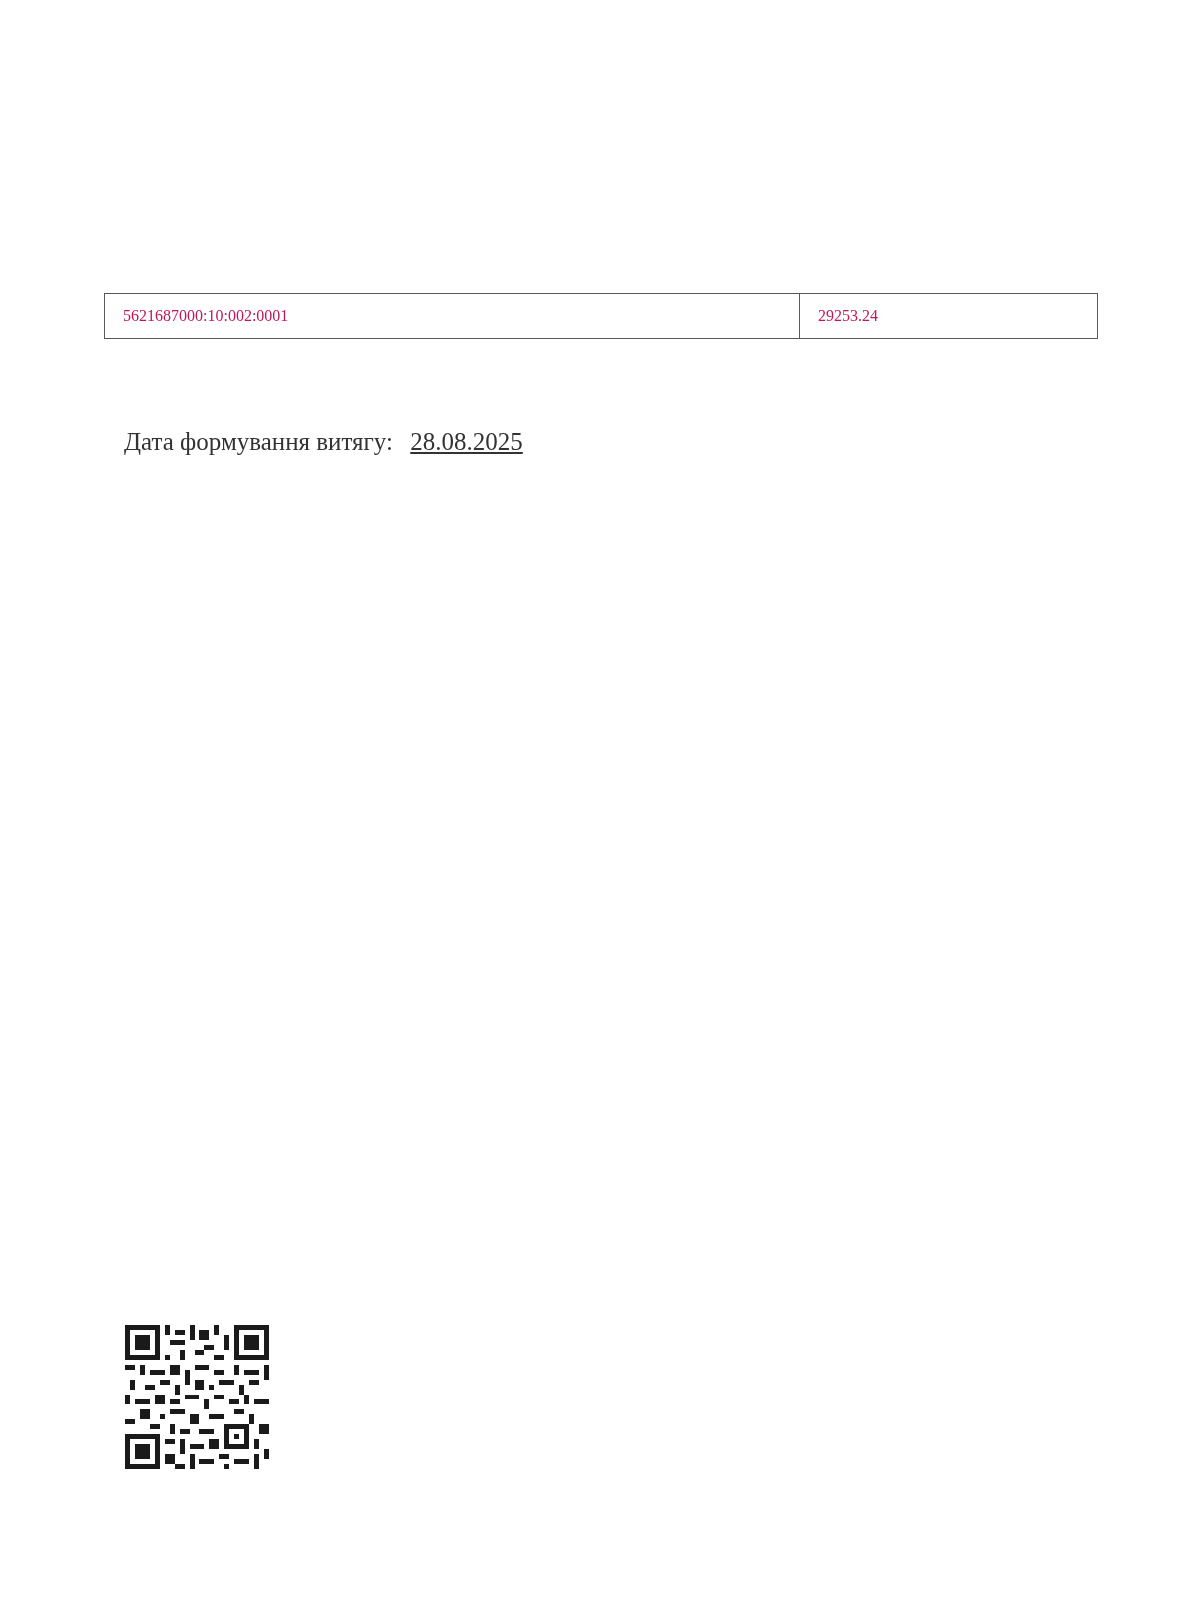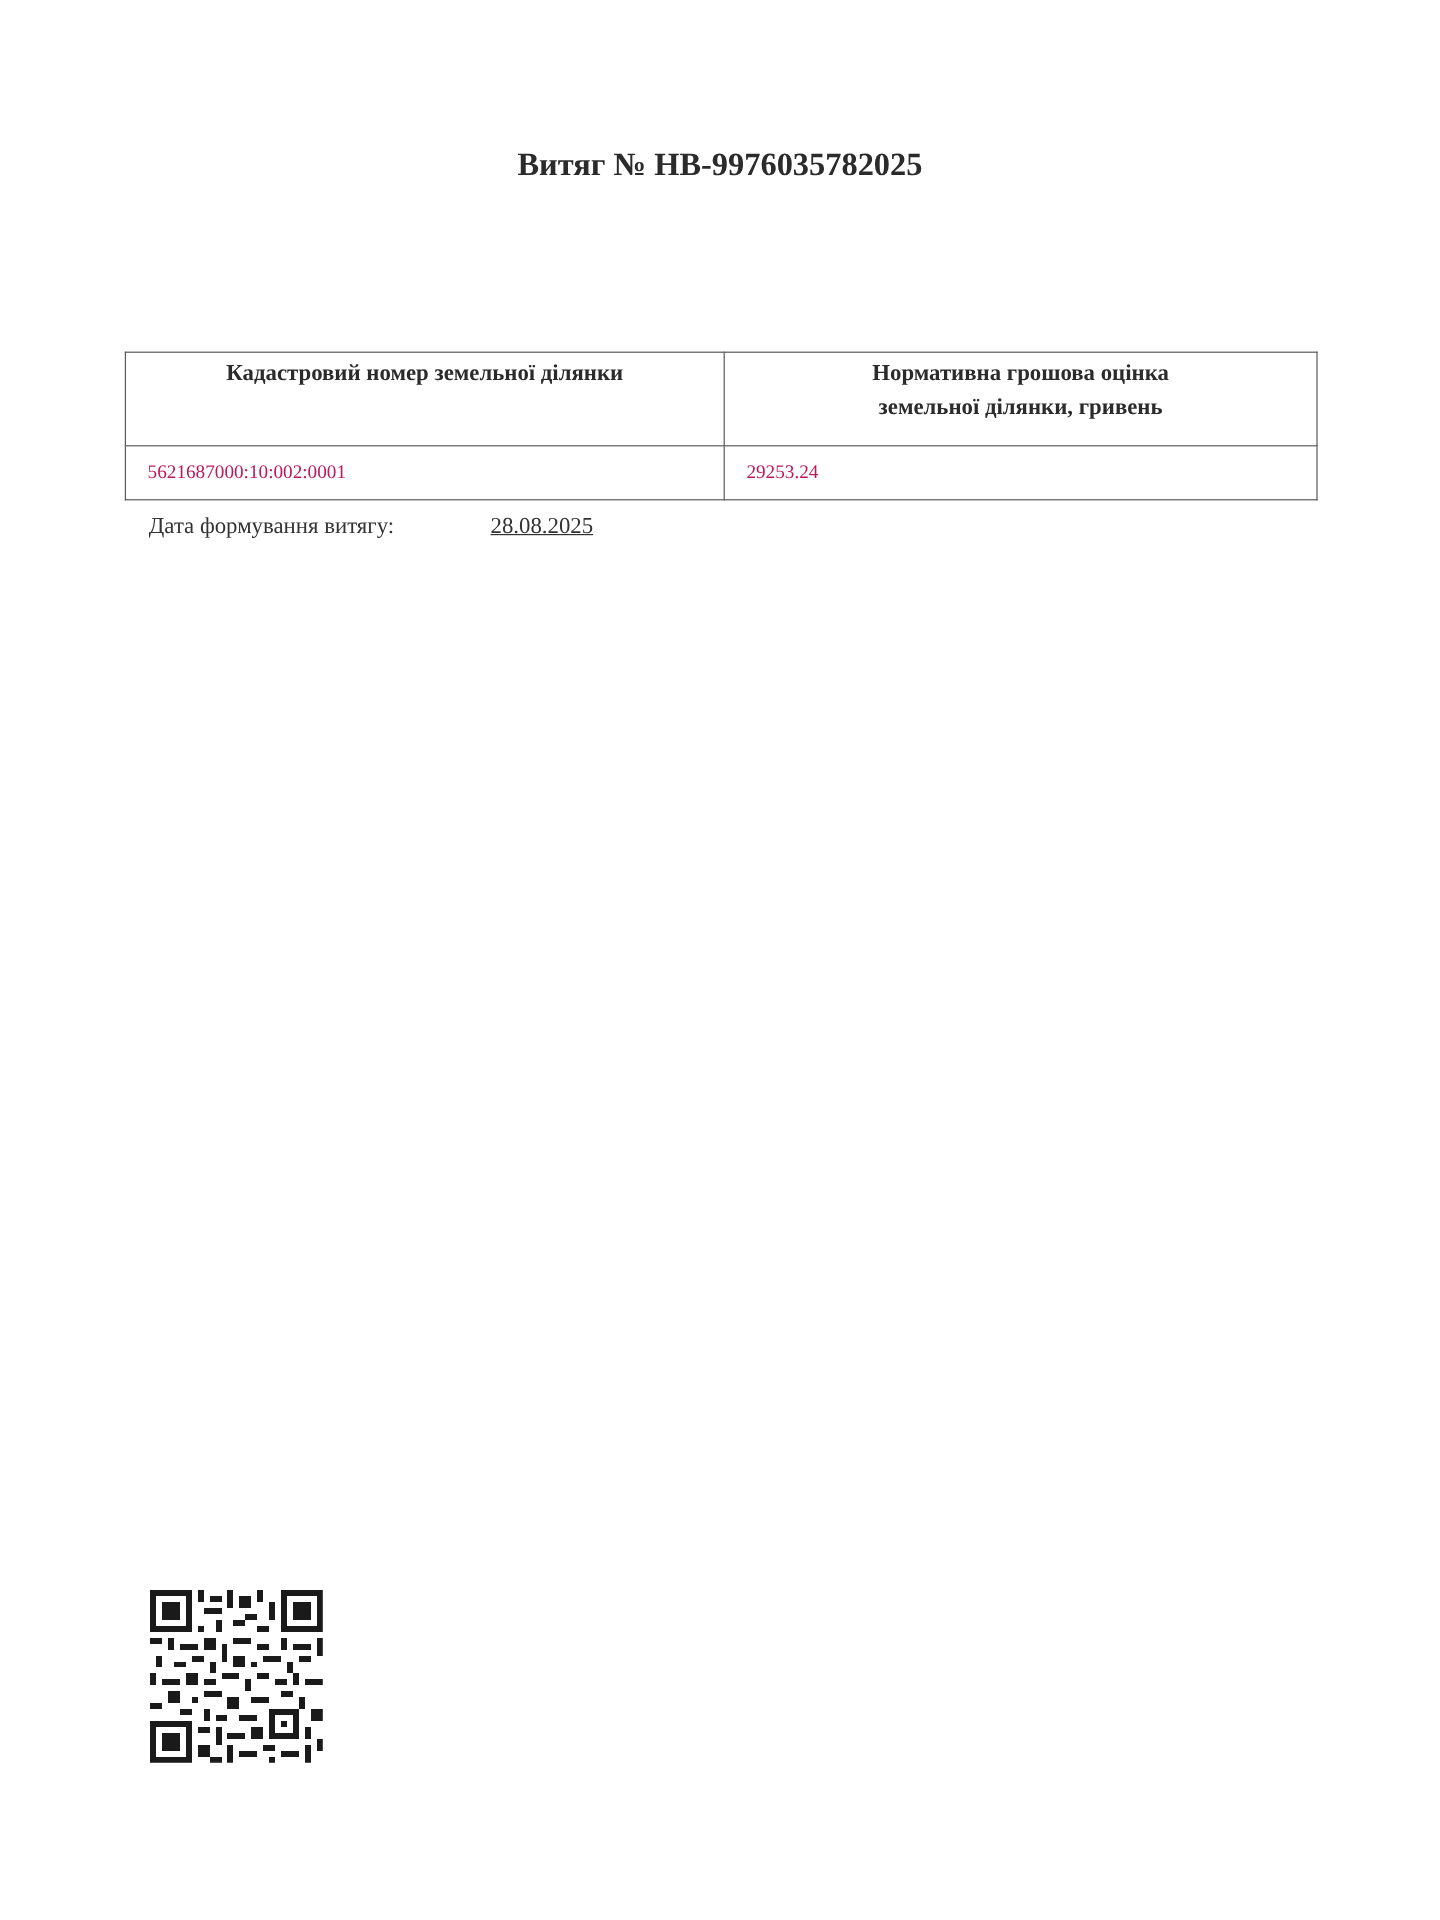--- a/index.html
+++ b/index.html
@@ -7,41 +7,33 @@
          font-family:"Liberation Serif", "DejaVu Serif", serif; color:#2a2a2a; }
   .title { position:absolute; left:0; width:1200px; top:118px; text-align:center;
            font-weight:bold; font-size:27px; line-height:38px; color:#2b2b2b; }
   .title div { white-space:nowrap; }
   table.main { position:absolute; left:104px; top:293px; width:994px; border-collapse:collapse; }
   table.main td, table.main th { border:1.5px solid #5a5a5a; }
   table.main th { font-weight:bold; font-size:19px; line-height:28px; height:72px; vertical-align:top;
                   padding-top:4px; text-align:center; color:#2b2b2b; }
   table.main th.c1 { width:496px; }
   table.main td { font-size:16px; height:44px; padding:0 0 0 18px; vertical-align:middle; color:#be185d; }
-  .date-row { position:absolute; left:124px; top:428px; font-size:19px; color:#333; }
+  .date-row { position:absolute; left:124px; top:428px; font-size:25px; color:#333; }
   .date-row .label { display:inline-block; width:280px; }
   .date-row .val { text-decoration:underline; }
   .qr { position:absolute; left:125px; top:1325px; width:144px; height:144px; }
 </style>
 </head>
 <body>
 
 <div class="title">
-  <div>Витяг № НВ-9976035782025</div>
 </div>
 
 <table class="main">
   <tbody>
-      <tr>
-    <th class="c1">Кадастровий номер земельної ділянки</th>
-    <th>
-      <div>Нормативна грошова оцінка</div>
-      <div>земельної ділянки, гривень</div>
-    </th>
-  </tr>
   <tr>
     <td>5621687000:10:002:0001</td>
     <td>29253.24</td>
   </tr>
 </tbody>
   </table>
 
 <div class="date-row">
   <span class="label">Дата формування витягу:</span>
   <span class="val">28.08.2025</span>

